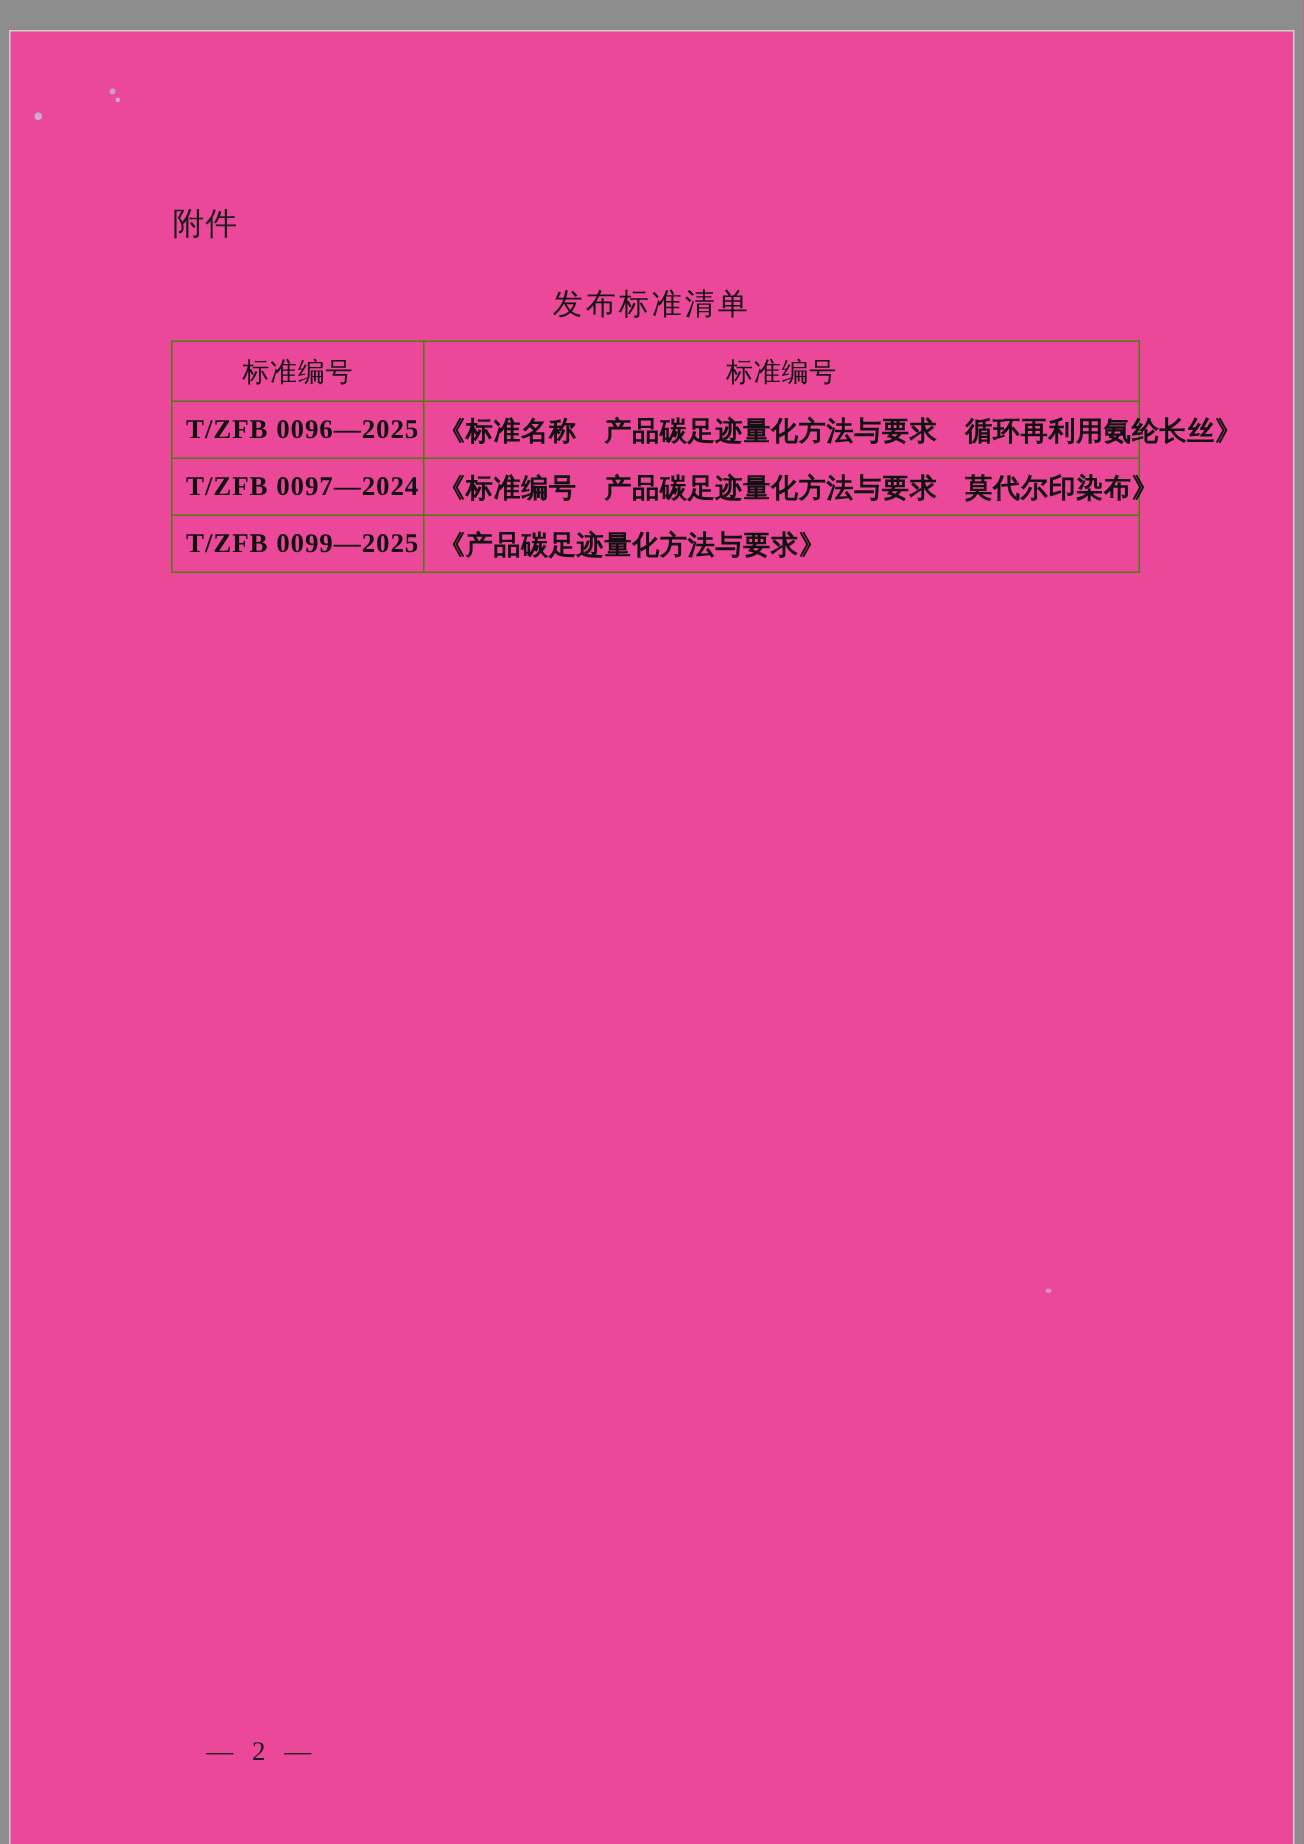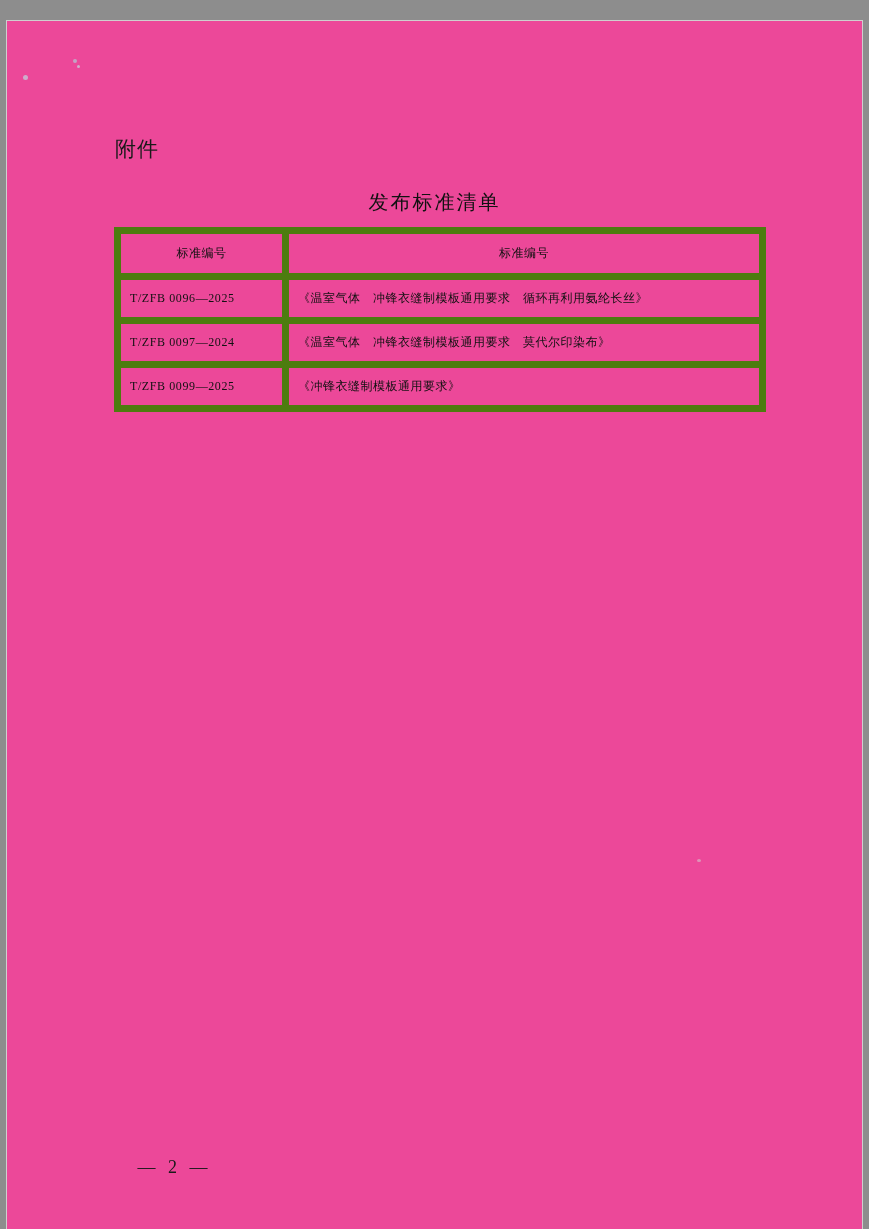--- a/index.html
+++ b/index.html
@@ -61,36 +61,37 @@
   table.std-table {
     position: absolute;
     left: 107px;
     top: 206px;
     width: 645px;
     border-collapse: collapse;
     table-layout: fixed;
   }
   table.std-table th,
   table.std-table td {
-    border: 7px solid #4d7c0f;
-    font-size: 12px;
+    border: 1px solid #4d7c0f;
+    font-size: 18px;
     color: #111;
     font-family: "Liberation Serif", "DejaVu Serif", serif;
     letter-spacing: .5px;
   }
   table.std-table th {
     height: 37px;
     text-align: center;
     font-weight: normal;
   }
   table.std-table td {
     height: 37px;
     padding: 0 0 0 9px;
     vertical-align: middle;
     white-space: nowrap;
+    font-weight: bold;
   }
   table.std-table td.code {
     letter-spacing: .6px;
   }
   col.c-code { width: 168px; }
   col.c-name { width: 477px; }
 
   .page-number {
     position: absolute;
     left: 0;
@@ -128,29 +129,29 @@
     </colgroup>
     <thead>
       <tr>
         <th>标准编号</th>
         <th>标准编号</th>
       </tr>
     </thead>
     <tbody>
       <tr>
         <td class="code">T/ZFB 0096—2025</td>
-        <td>《温室气体　冲锋衣缝制模板通用要求　循环再利用氨纶长丝》</td>
+        <td>《标准名称　产品碳足迹量化方法与要求　循环再利用氨纶长丝》</td>
       </tr>
       <tr>
         <td class="code">T/ZFB 0097—2024</td>
-        <td>《温室气体　冲锋衣缝制模板通用要求　莫代尔印染布》</td>
+        <td>《标准编号　产品碳足迹量化方法与要求　莫代尔印染布》</td>
       </tr>
       <tr>
         <td class="code">T/ZFB 0099—2025</td>
-        <td>《冲锋衣缝制模板通用要求》</td>
+        <td>《产品碳足迹量化方法与要求》</td>
       </tr>
     </tbody>
   </table>
 
   <div class="page-number">
     <span class="pn-inner">— 2 —</span>
   </div>
 
 </div>
 

